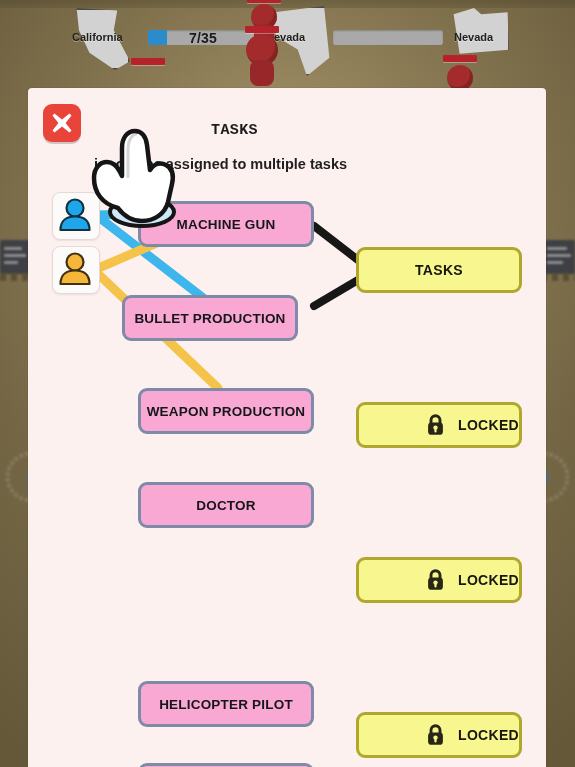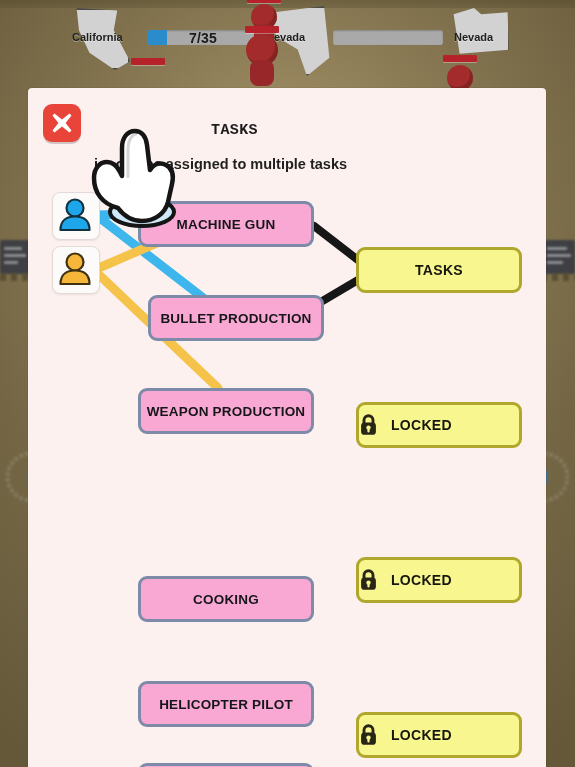--- a/index.html
+++ b/index.html
@@ -234,21 +234,21 @@
   
   .skill-btn {
     position: absolute;
     width: 166px;
     height: 46px;
     background: #f8f68f;
     border: 3px solid #b0a82c;
     border-radius: 9px;
     display: flex;
     align-items: center;
-    justify-content: flex-start;
+    justify-content: flex-end;
     gap: 13px;
     font-weight: bold;
     font-size: 14px;
     color: #17170e;
     letter-spacing: .3px;
     box-sizing: border-box;
     cursor: pointer;
     white-space: nowrap;
   }
   .skill-btn svg { display: block; flex: 0 0 auto; }
@@ -372,28 +372,28 @@
     <div class="soldier" style="left:24px; top:158px;">
       <svg width="44" height="44" viewBox="0 0 44 44">
         <circle cx="22" cy="15" r="8.5" fill="#f5b63a" stroke="#3f3112" stroke-width="2.2"></circle>
         <path d="M7.5 37 C7.5 27 14 23.5 22 23.5 C30 23.5 36.5 27 36.5 37 Z" fill="#f5b63a" stroke="#3f3112" stroke-width="2.2" stroke-linejoin="round"></path>
       </svg>
     </div>
 
     <div class="task-btn" style="left:110px; top:113px;">
       <span>MACHINE GUN</span>
     </div>
-    <div class="task-btn" style="left:120px; top:207px;">
+    <div class="task-btn" style="left:94px; top:207px;">
       <span>BULLET PRODUCTION</span>
     </div>
     <div class="task-btn" style="left:110px; top:300px;">
       <span>WEAPON PRODUCTION</span>
     </div>
-    <div class="task-btn" style="left:110px; top:488px;">
-      <span>COOKING</span>
+    <div class="task-btn" style="left:110px; top:394px;">
+      <span>DOCTOR</span>
     </div>
     <div class="task-btn" style="left:110px; top:593px;">
       <span>HELICOPTER PILOT</span>
     </div>
     <div class="task-btn" style="left:110px; top:675px;">
       <span></span>
     </div>
 
     <div class="skill-btn" style="left:328px; top:159px; justify-content:center;">
       <span>TASKS</span>

